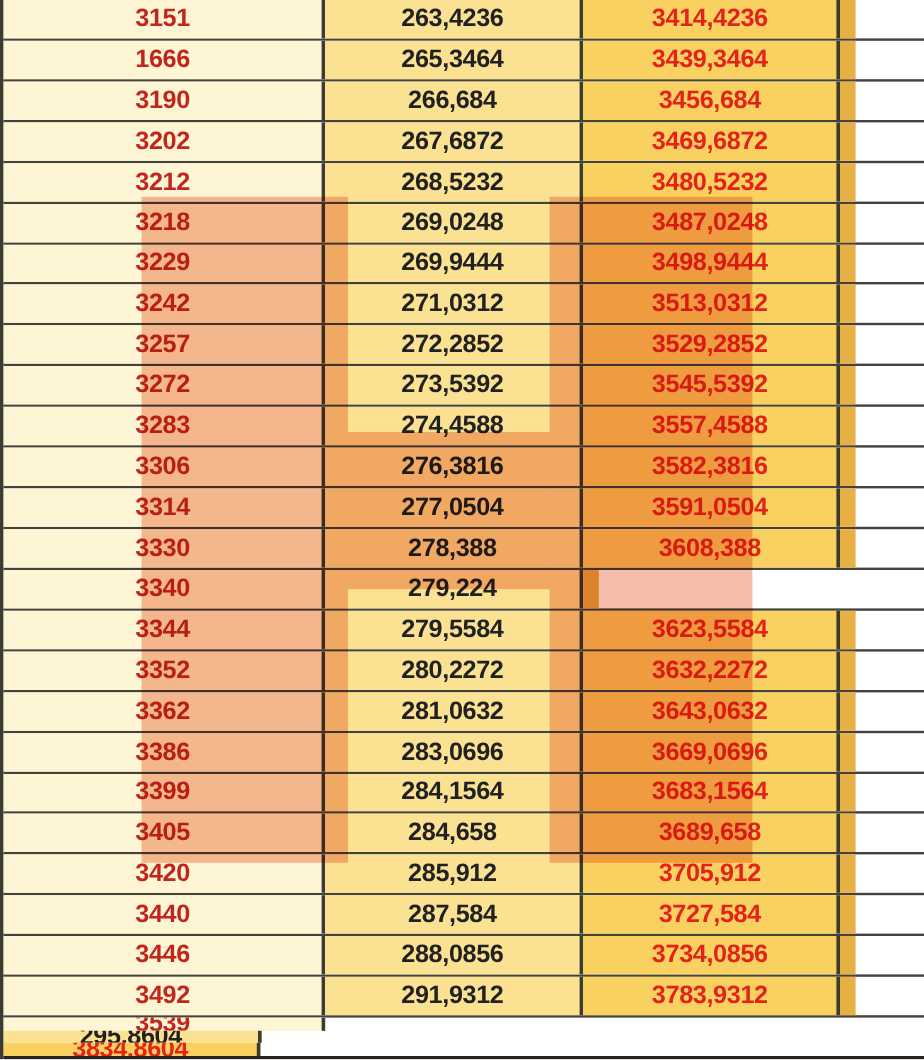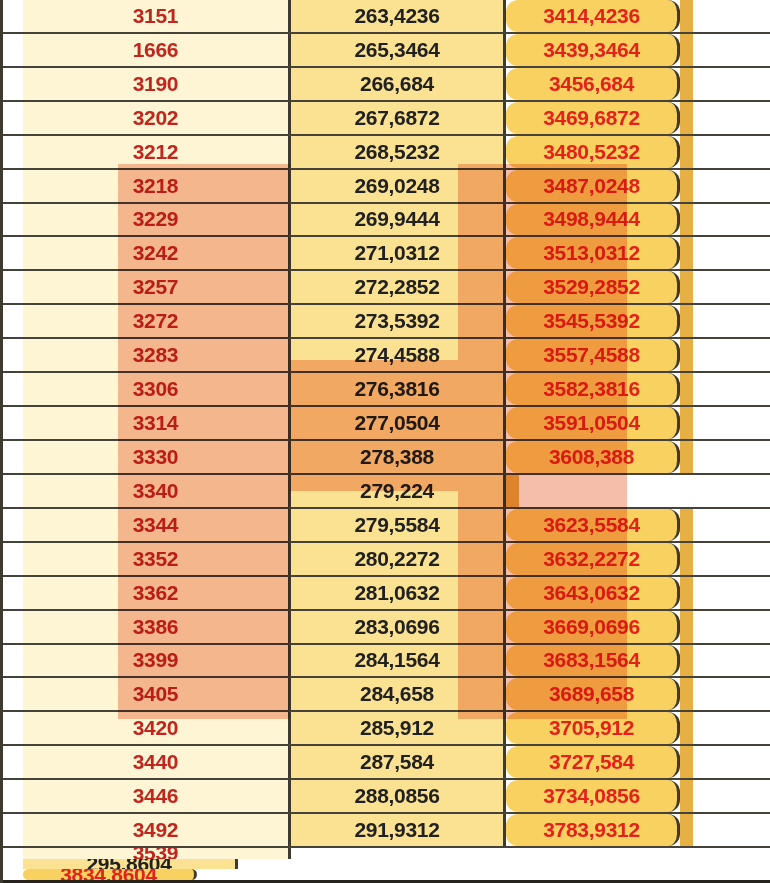--- a/index.html
+++ b/index.html
@@ -18,37 +18,36 @@
     flex-direction: column;
     border-left: 3px solid #3d3a30;
     box-sizing: border-box;
   }
   .row {
     flex: 1 1 0;
     display: flex;
     border-bottom: 2px solid #45423a;
     box-sizing: border-box;
     min-height: 0;
-    padding-left: 20px;
   }
   .row:last-child { border-bottom: 3px solid #26231c; flex-direction: column; }
   .cell {
     display: flex;
     align-items: center;
     justify-content: center;
     font-weight: bold;
     font-size: 21px;
     letter-spacing: -0.3px;
     box-sizing: border-box;
     white-space: nowrap;
     overflow: hidden;
   }
   .c1 { width: 268px; background: var(--col1-bg); border-right: 3px solid #3d3a30; color: var(--col1-text); }
   .c2 { width: 215px; background: var(--col2-bg); border-right: 3px solid #3d3a30; color: var(--col2-text); }
-  .c3 { width: 174px; background: var(--col3-bg); border-right: 3px solid #3d3a30; color: var(--col3-text); border-radius: 12px; }
+  .c3 { width: 214px; background: var(--col3-bg); border-right: 3px solid #3d3a30; color: var(--col3-text); }
   .strip { width: 13px; background: var(--edge-strip-bg); }
   .hl {
     position: absolute;
     background: var(--highlight-rgba);
     mix-blend-mode: multiply;
     pointer-events: none;
     z-index: 5;
   }
 </style>
 </head>

